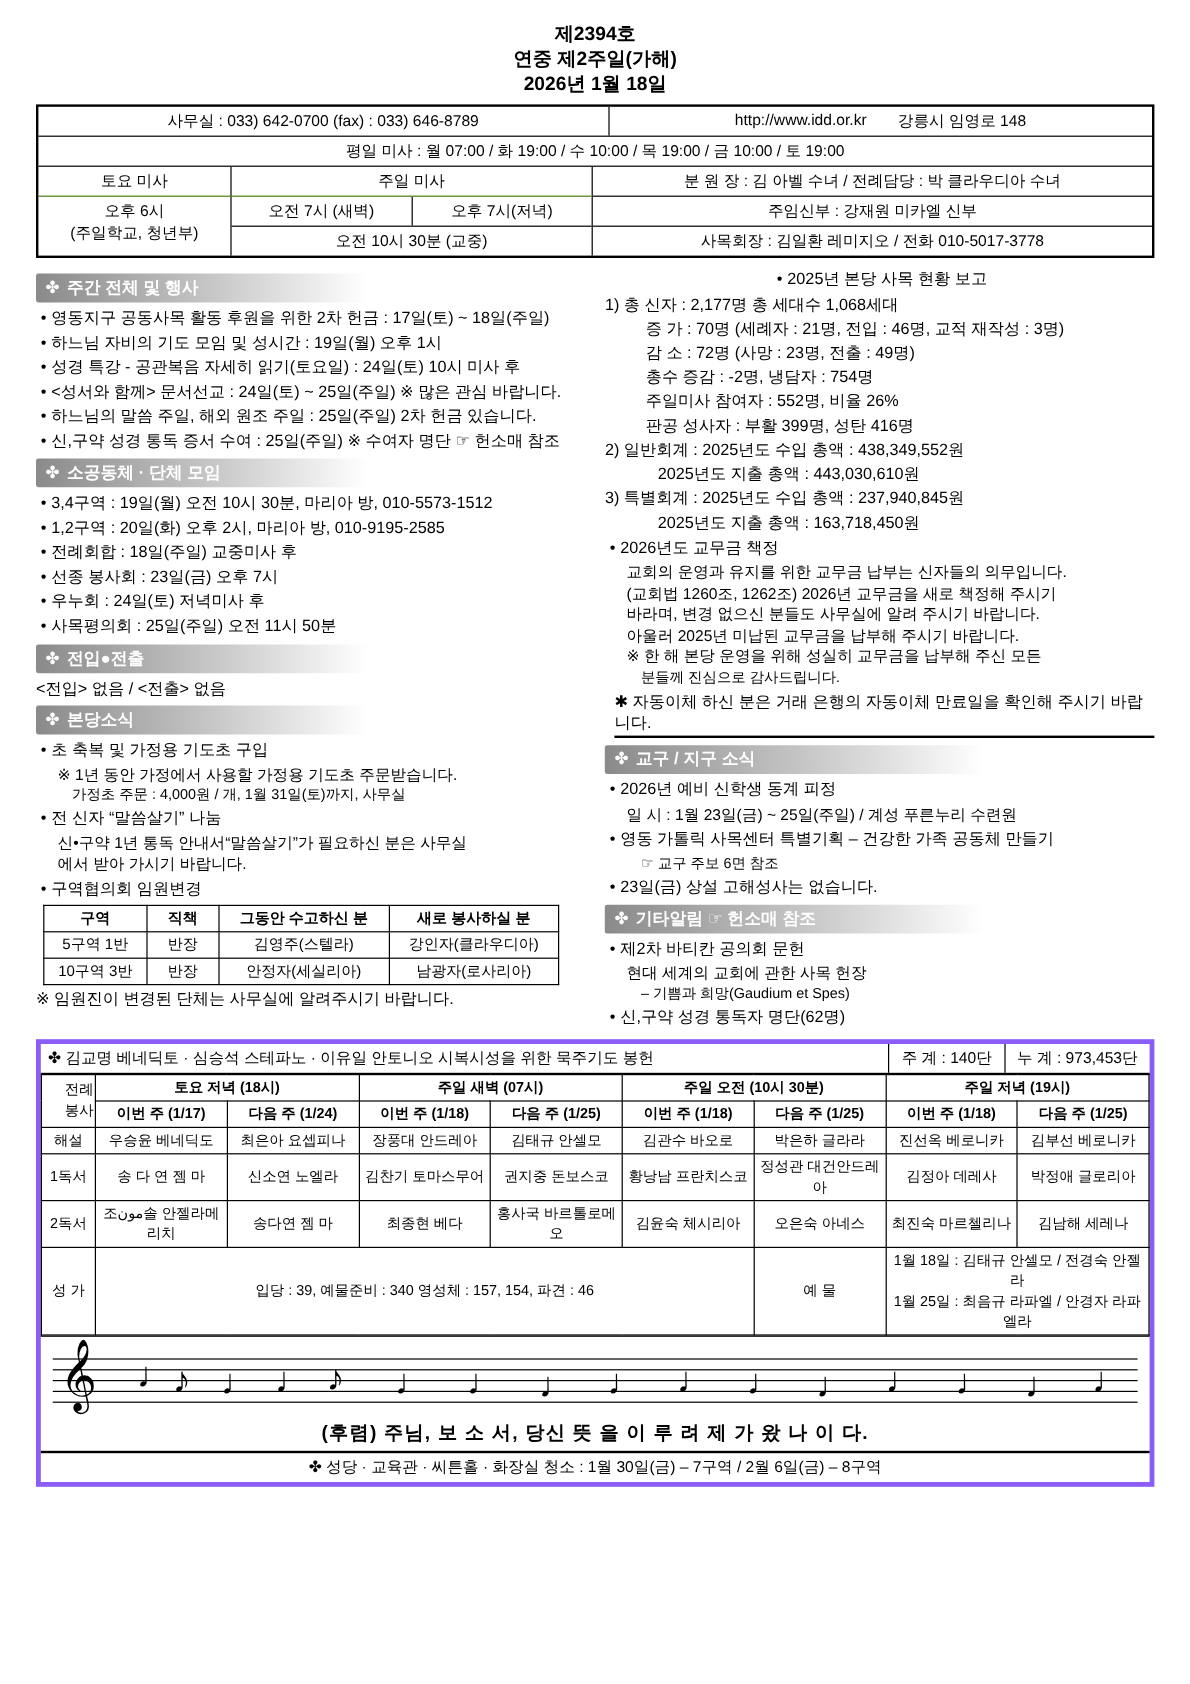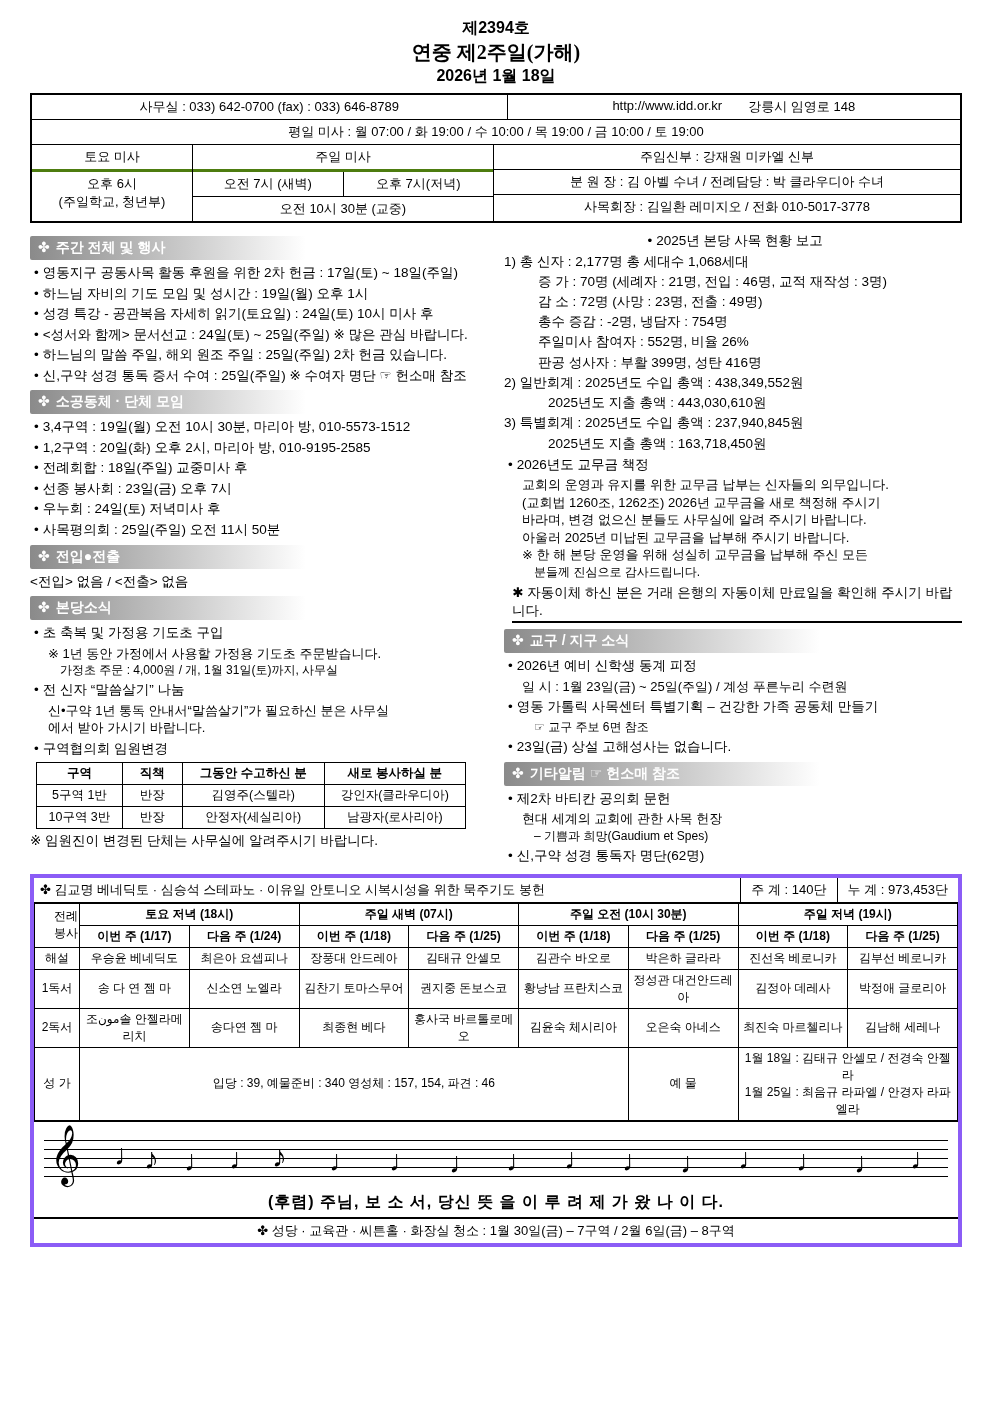--- a/index.html
+++ b/index.html
@@ -3,35 +3,35 @@
 <meta charset="utf-8">
 <style>
   html,body{margin:0;padding:0;}
   body{
     width:992px;height:1403px;background:#fff;
     font-family:"Liberation Sans","DejaVu Sans",sans-serif;
     color:#000;font-size:13px;
   }
   .page{width:992px;height:1403px;box-sizing:border-box;padding:18px 30px 10px 30px;position:relative;}
   .topline{display:flex;justify-content:space-between;align-items:center;font-size:16px;font-weight:bold;margin-bottom:6px;flex-direction:column;}
-  .topline .mid{font-size:20px;font-family:Liberation Serif, serif;}
+  .topline .mid{font-size:16px;}
   .masthead{border:2px solid #000;}
   .mast-title{display:flex;align-items:center;justify-content:center;height:72px;border-bottom:1px solid #000;position:relative;}
   .logo{width:62px;height:58px;margin-right:6px;display:flex;align-items:center;justify-content:center;}
   .mast-text{font-size:40px;font-weight:bold;letter-spacing:2px;white-space:nowrap;}
   .mast-text .small{font-size:26px;letter-spacing:1px;}
   .mast-row{display:flex;border-bottom:1px solid #000;font-size:13px;}
   .mast-row:last-child{border-bottom:none;}
   .cell{padding:3px 6px;text-align:center;}
   .bd-r{border-right:1px solid #000;}
   .office-left{flex:1.05;display:flex;justify-content:center;gap:16px;}
   .office-right{flex:1;display:flex;justify-content:center;gap:26px;}
   .full{flex:1;text-align:center;}
   .mt-col{display:flex;flex-direction:column;}
-  .mt-head{border-bottom:3px solid #4d7c0f;padding:3px 0;text-align:center;}
+  .mt-head{border-bottom:1px solid #4d7c0f;padding:3px 0;text-align:center;}
   .mt-body{padding:3px 0;text-align:center;}
   .two-col{display:flex;margin-top:7px;gap:26px;}
   .col-l{width:455px;}
   .col-r{width:465px;}
   .sechead{
     background:linear-gradient(to right,#8a8a8a 0%,#c9c9c9 55%,#ffffff 100%);
     color:#fff;font-weight:bold;font-size:14px;padding:3px 8px;width:260px;margin:6px 0 4px 0;
     border-radius:2px;
   }
   .sechead.w2{width:300px;}
@@ -97,22 +97,22 @@
       </div>
       <div class="mt-col bd-r" style="width:300px;">
         <div class="mt-head">주일 미사</div>
         <div style="display:flex;border-bottom:1px solid #000;">
           <div class="cell bd-r" style="flex:1;">오전 7시 (새벽)</div>
           <div class="cell" style="flex:1;">오후 7시(저녁)</div>
         </div>
         <div class="cell">오전 10시 30분 (교중)</div>
       </div>
       <div class="mt-col" style="flex:1;">
+        <div class="cell" style="border-bottom:1px solid #000;">분 원 장 : 김 아벨 수녀 / 전례담당 : 박 클라우디아 수녀</div>
         <div class="cell" style="border-bottom:1px solid #000;">주임신부 : 강재원 미카엘 신부</div>
-        <div class="cell" style="border-bottom:1px solid #000;">분 원 장 : 김 아벨 수녀 / 전례담당 : 박 클라우디아 수녀</div>
         <div class="cell">사목회장 : 김일환 레미지오 / 전화 010-5017-3778</div>
       </div>
     </div>
   </div>
 
   <div class="two-col">
 
     <div class="col-l">
 
       <div class="sechead">

